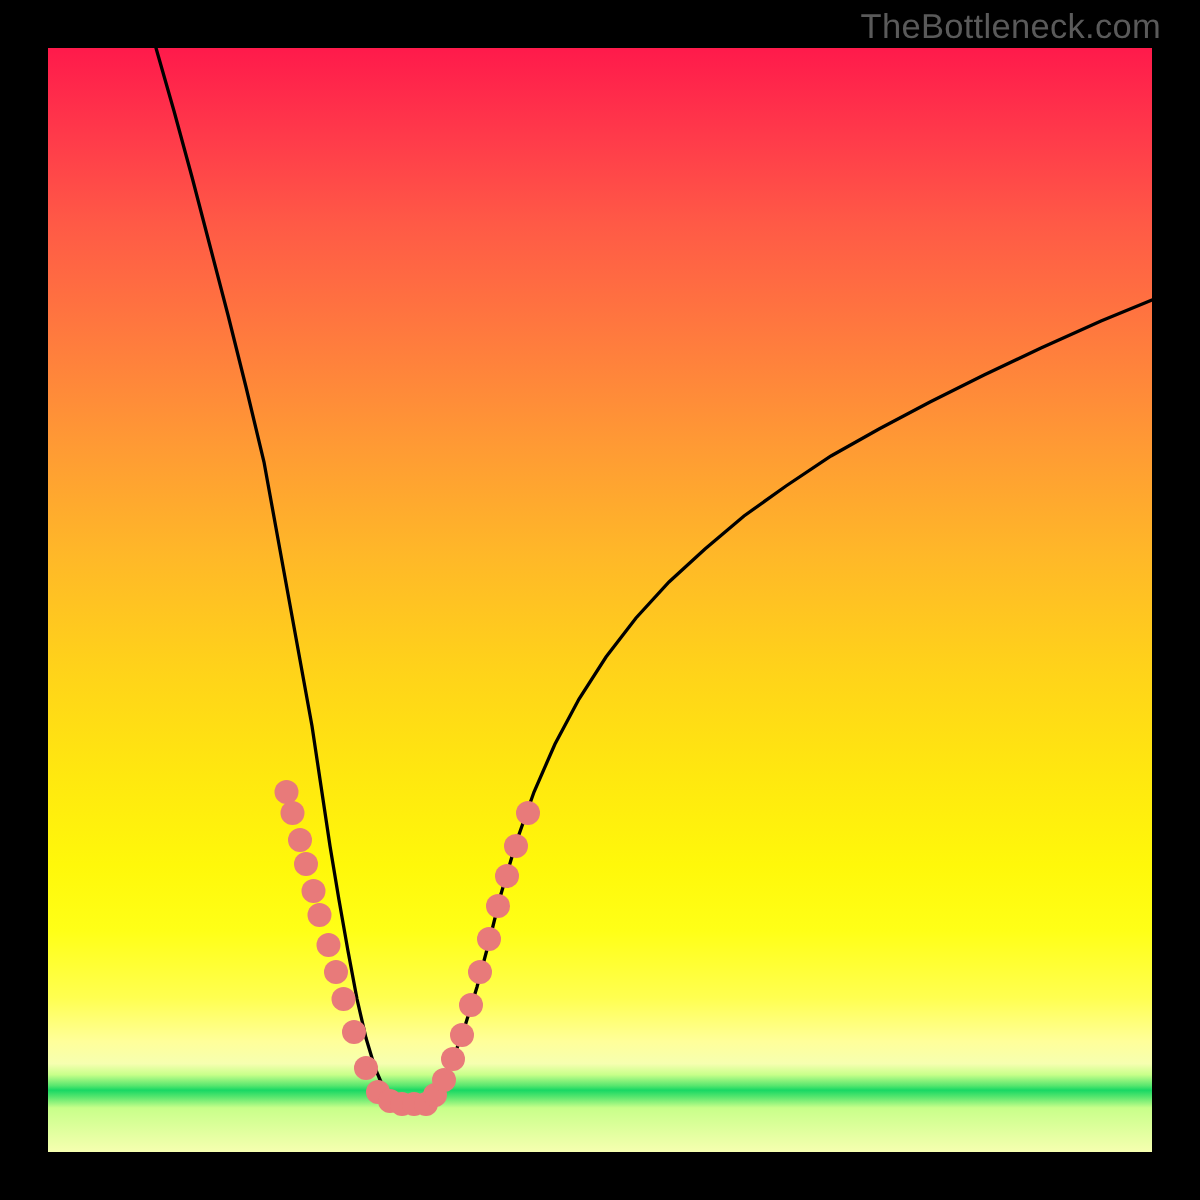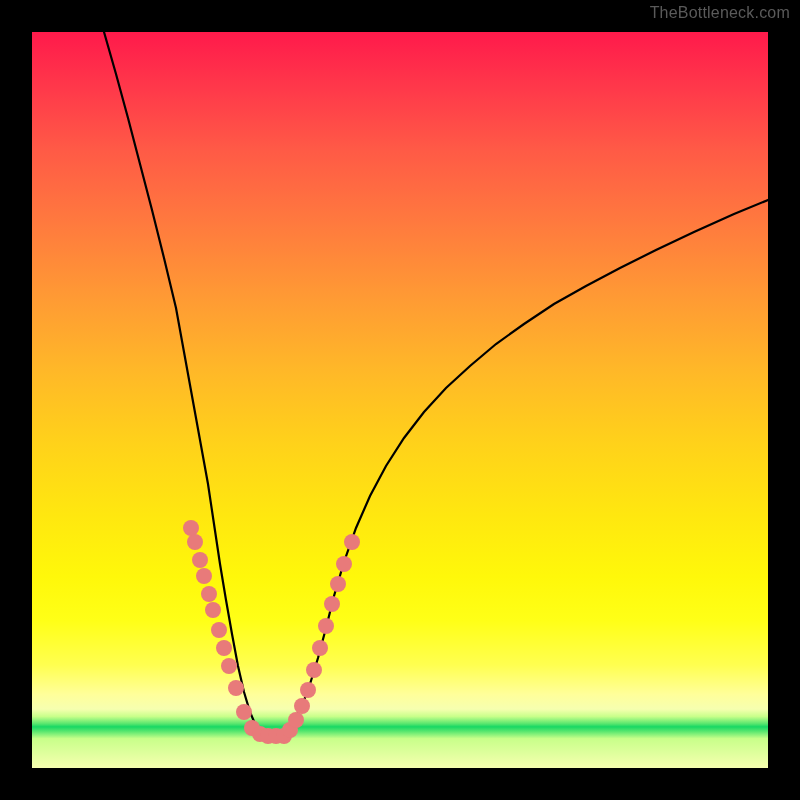--- a/index.html
+++ b/index.html
@@ -12,23 +12,23 @@
   }
   .outer {
     width: 800px;
     height: 800px;
     background: #000;
     position: relative;
   }
   .watermark {
     position: absolute;
     top: 4px;
-    right: 10px;
+    right: 26px;
     color: #5a5a5a;
-    font-size: 16px;
+    font-size: 23px;
     font-weight: 500;
     letter-spacing: 0.2px;
     z-index: 10;
   }
   .plot {
     position: absolute;
     left: 32px;
     top: 32px;
     width: 736px;
     height: 736px;

